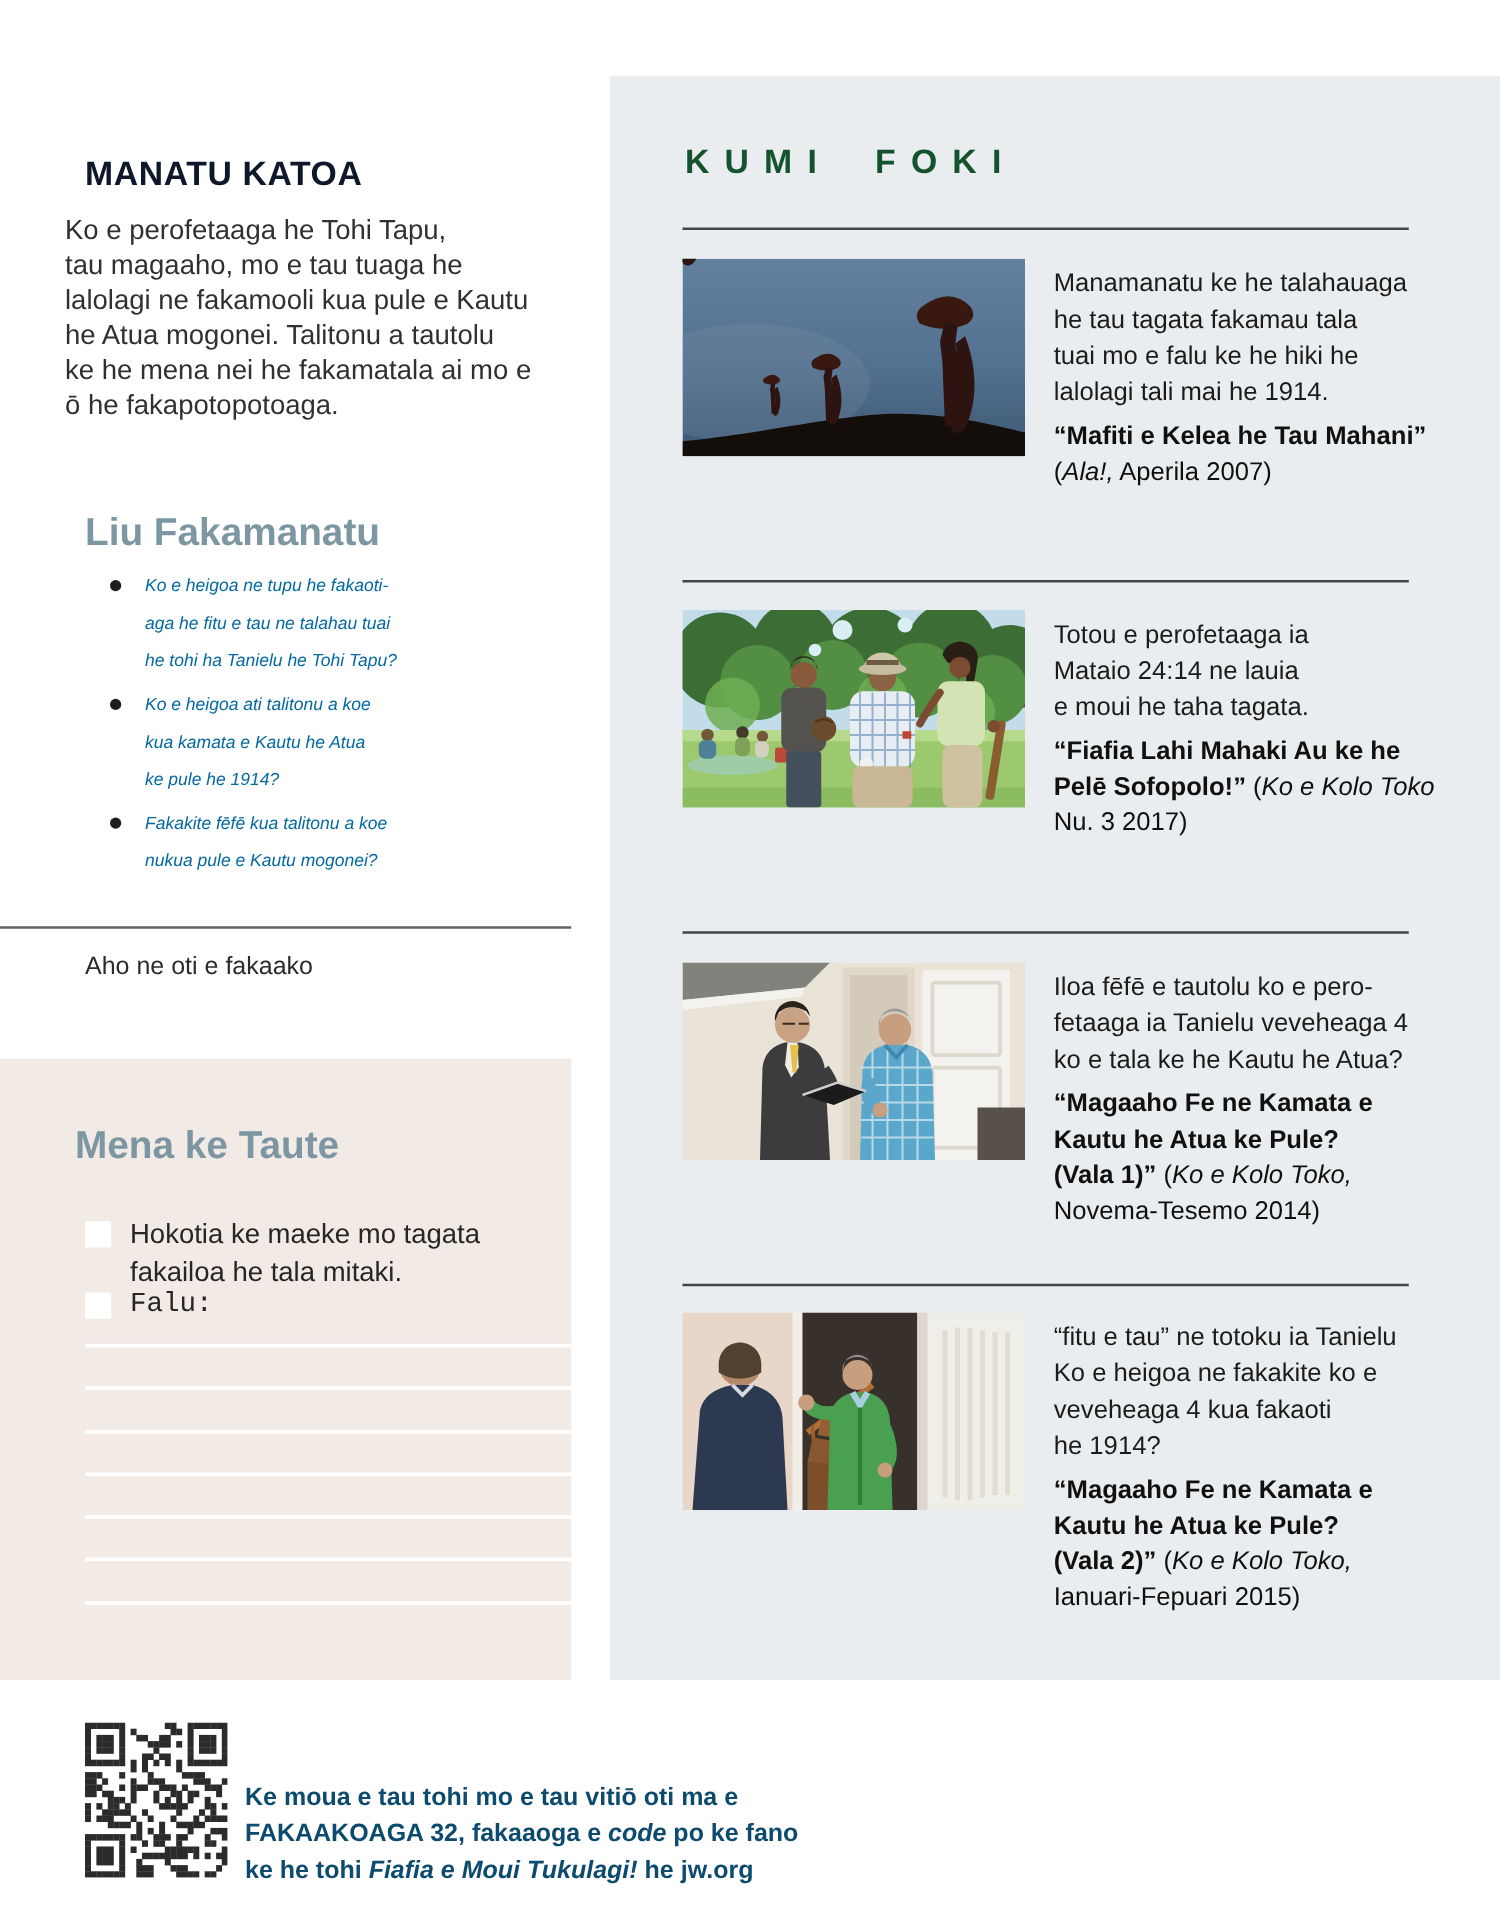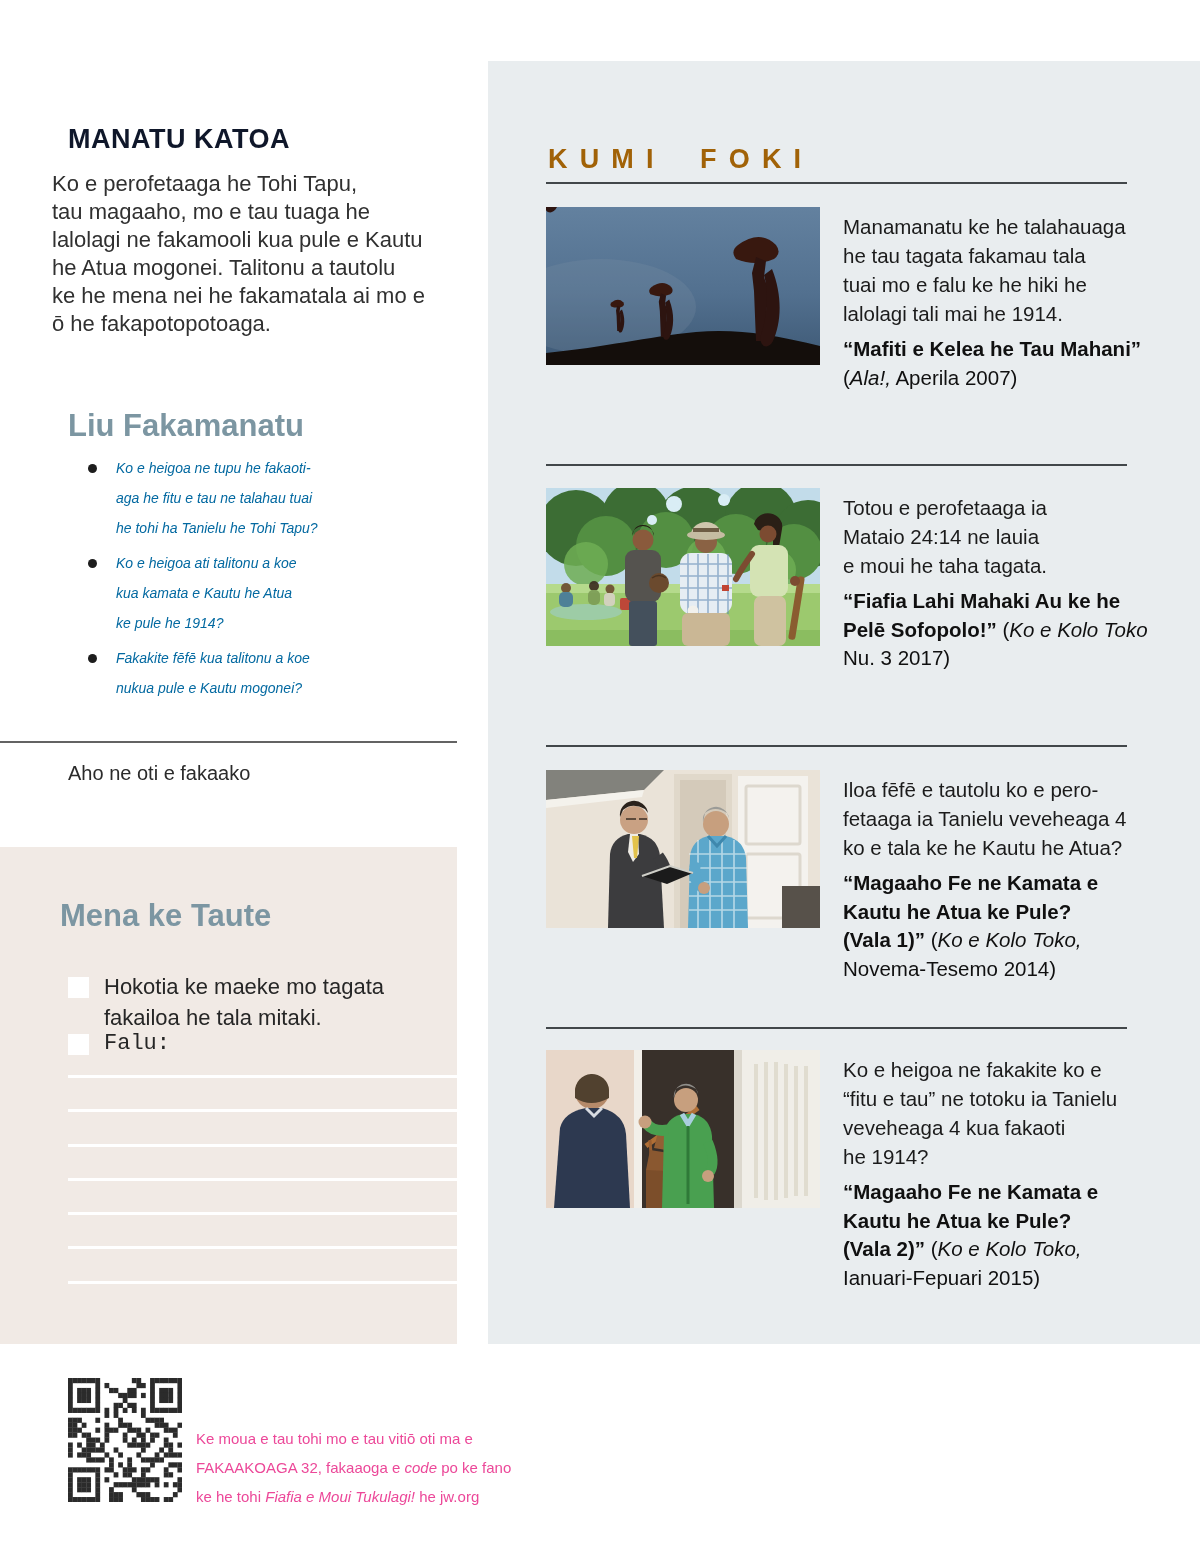--- a/index.html
+++ b/index.html
@@ -24,33 +24,33 @@
   .todo-title{left:60px;top:872px;font-size:31px;font-weight:600;color:#7c96a2;}
   .todo-row{display:flex;align-items:flex-start;}
   .todo-row-1{left:68px;top:938px;margin-top:33px;}
   .todo-row-2{left:68px;top:1028px;font-family:Liberation Mono, monospace;}
   .todo-check{width:21px;height:21px;background:#ffffff;margin:6px 15px 0 0;flex:0 0 auto;}
   .todo-row .lines{font-size:22px;line-height:31px;color:#262626;}
   .write-line{left:68px;width:389px;height:3px;background:#ffffff;}
 
   
   .right-panel{left:488px;top:61px;width:712px;height:1283px;background:#e9edef;}
-  .kumi-title{left:548px;top:126px;font-size:27px;font-weight:700;letter-spacing:0.45em;word-spacing:0.55em;color:#a16207;}
+  .kumi-title{left:548px;top:96px;font-size:27px;font-weight:700;letter-spacing:0.45em;word-spacing:0.55em;color:#14532d;}
   .entry-rule{left:546px;width:581px;height:2px;background:#42474a;}
   .entry-img{left:546px;width:274px;height:158px;display:block;}
   .entry-text{left:843px;width:305px;}
   .entry-desc{font-size:20.5px;line-height:29px;color:#1b1b1b;}
   .entry-desc .ln{white-space:nowrap;}
   .entry-cite{margin-top:7px;font-size:20.5px;line-height:28.5px;color:#101010;}
   .cite-b{font-weight:700;margin-top:20px;}
   .cite-i{font-style:italic;}
 
   
   .qr{left:68px;top:1378px;width:114px;height:124px;}
-  .footer-text{left:196px;top:1424px;font-size:15px;line-height:29px;font-weight:400;color:#ec4899;}
+  .footer-text{left:196px;top:1424px;font-size:20px;line-height:29px;font-weight:700;color:#0c4a6e;}
   .footer-text .it{font-style:italic;}
 </style>
 </head>
 <body>
 
 <div class="page">
 
   <h1 class="abs overview-title nowrap">MANATU KATOA</h1>
 
   <div class="abs overview-body">
@@ -309,22 +309,22 @@
     </g>
     <g>
       <circle cx="46" cy="42" r="17" fill="#b58a6a"></circle>
       <path d="M29,42 a17 17 0 0 1 34 -2 l0 8 q-18 10 -34 0 z" fill="#51412f"></path>
       <path d="M8,158 L14,78 Q18,62 40,58 L56,58 Q78,64 80,84 L84,158 Z" fill="#2d3950"></path>
       <path d="M40,58 l8,8 8,-8" stroke="#d8dce2" stroke-width="3" fill="none"></path>
     </g>
   </svg>
   <div class="abs entry-text" style="top:1055px">
     <div class="entry-desc">
+      <div class="ln">“fitu e tau” ne totoku ia Tanielu</div>
       <div class="ln">Ko e heigoa ne fakakite ko e</div>
-      <div class="ln">“fitu e tau” ne totoku ia Tanielu</div>
       <div class="ln">veveheaga 4 kua fakaoti</div>
       <div class="ln">he 1914?</div>
     </div>
     <div class="entry-cite">
       <span class="cite-b">“Magaaho Fe ne Kamata e</span><br>
       <span class="cite-b">Kautu he Atua ke Pule?</span><br>
       <span class="cite-b">(Vala 2)”</span><span> (</span><span class="cite-i">Ko e Kolo Toko,</span><br>
       <span>Ianuari-Fepuari 2015)</span>
     </div>
   </div>

